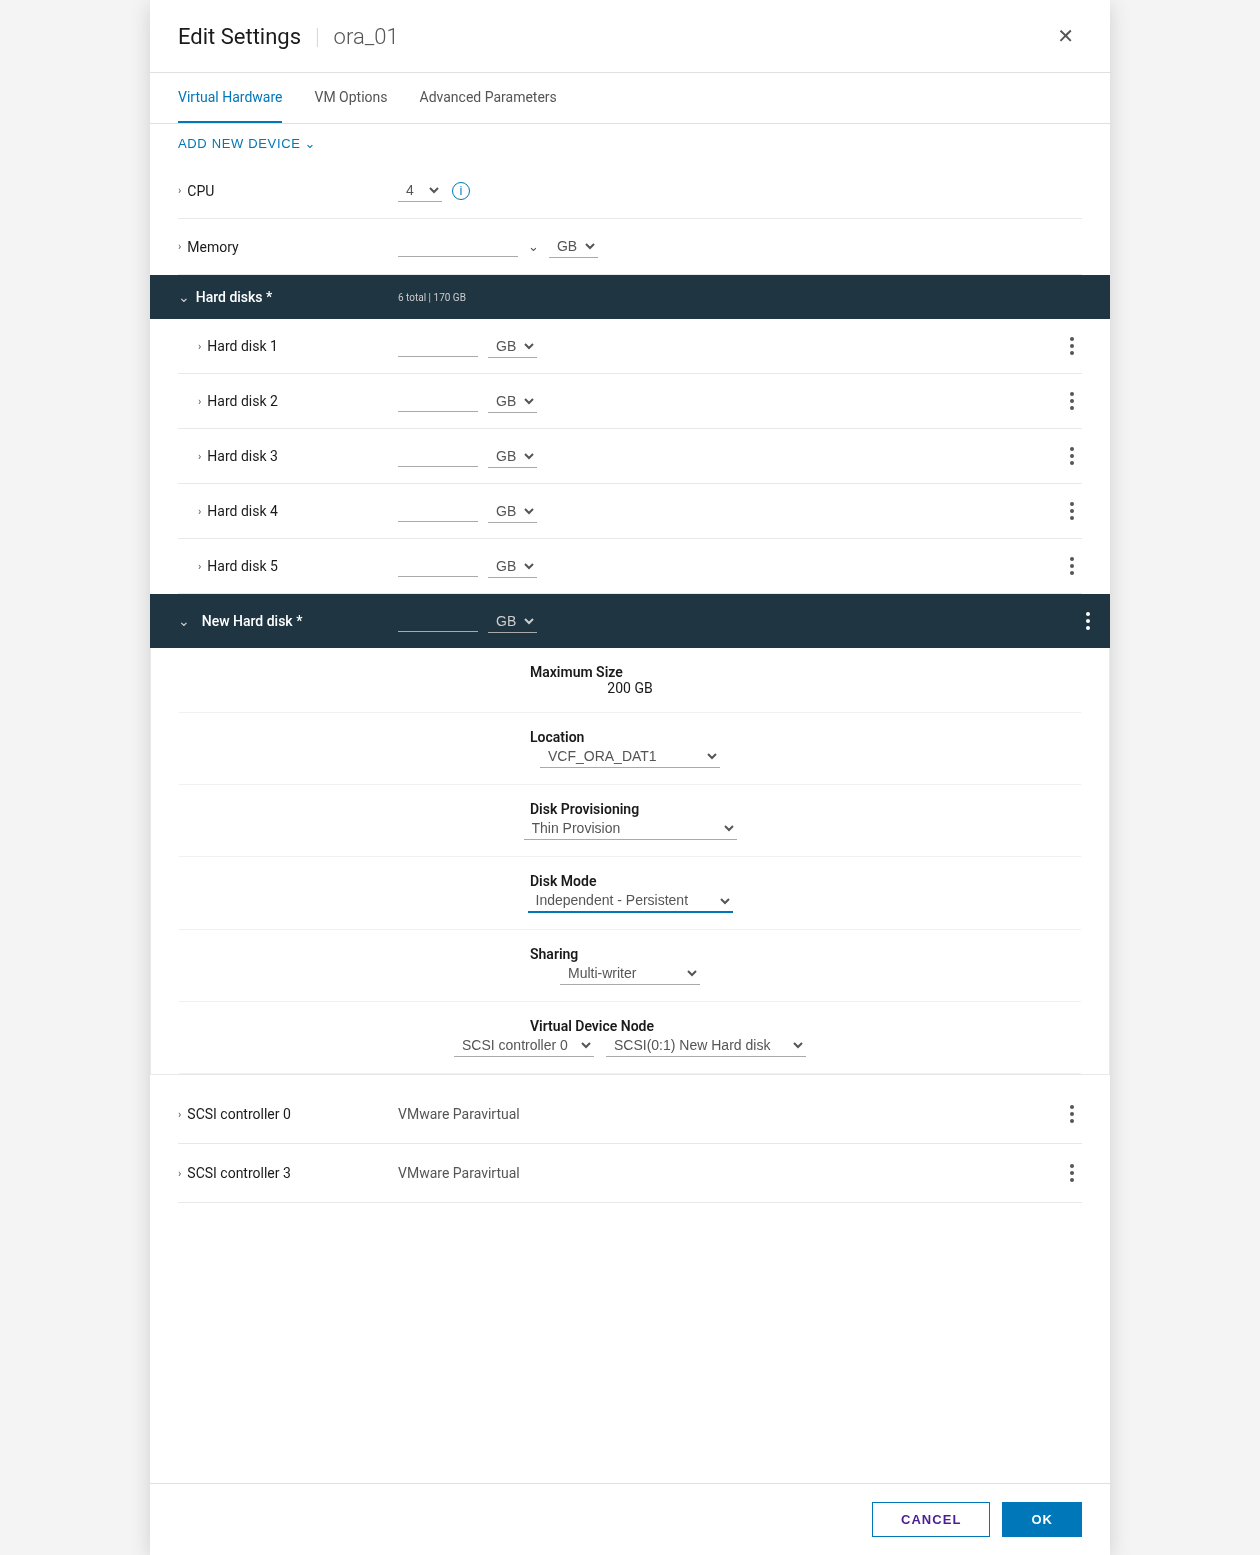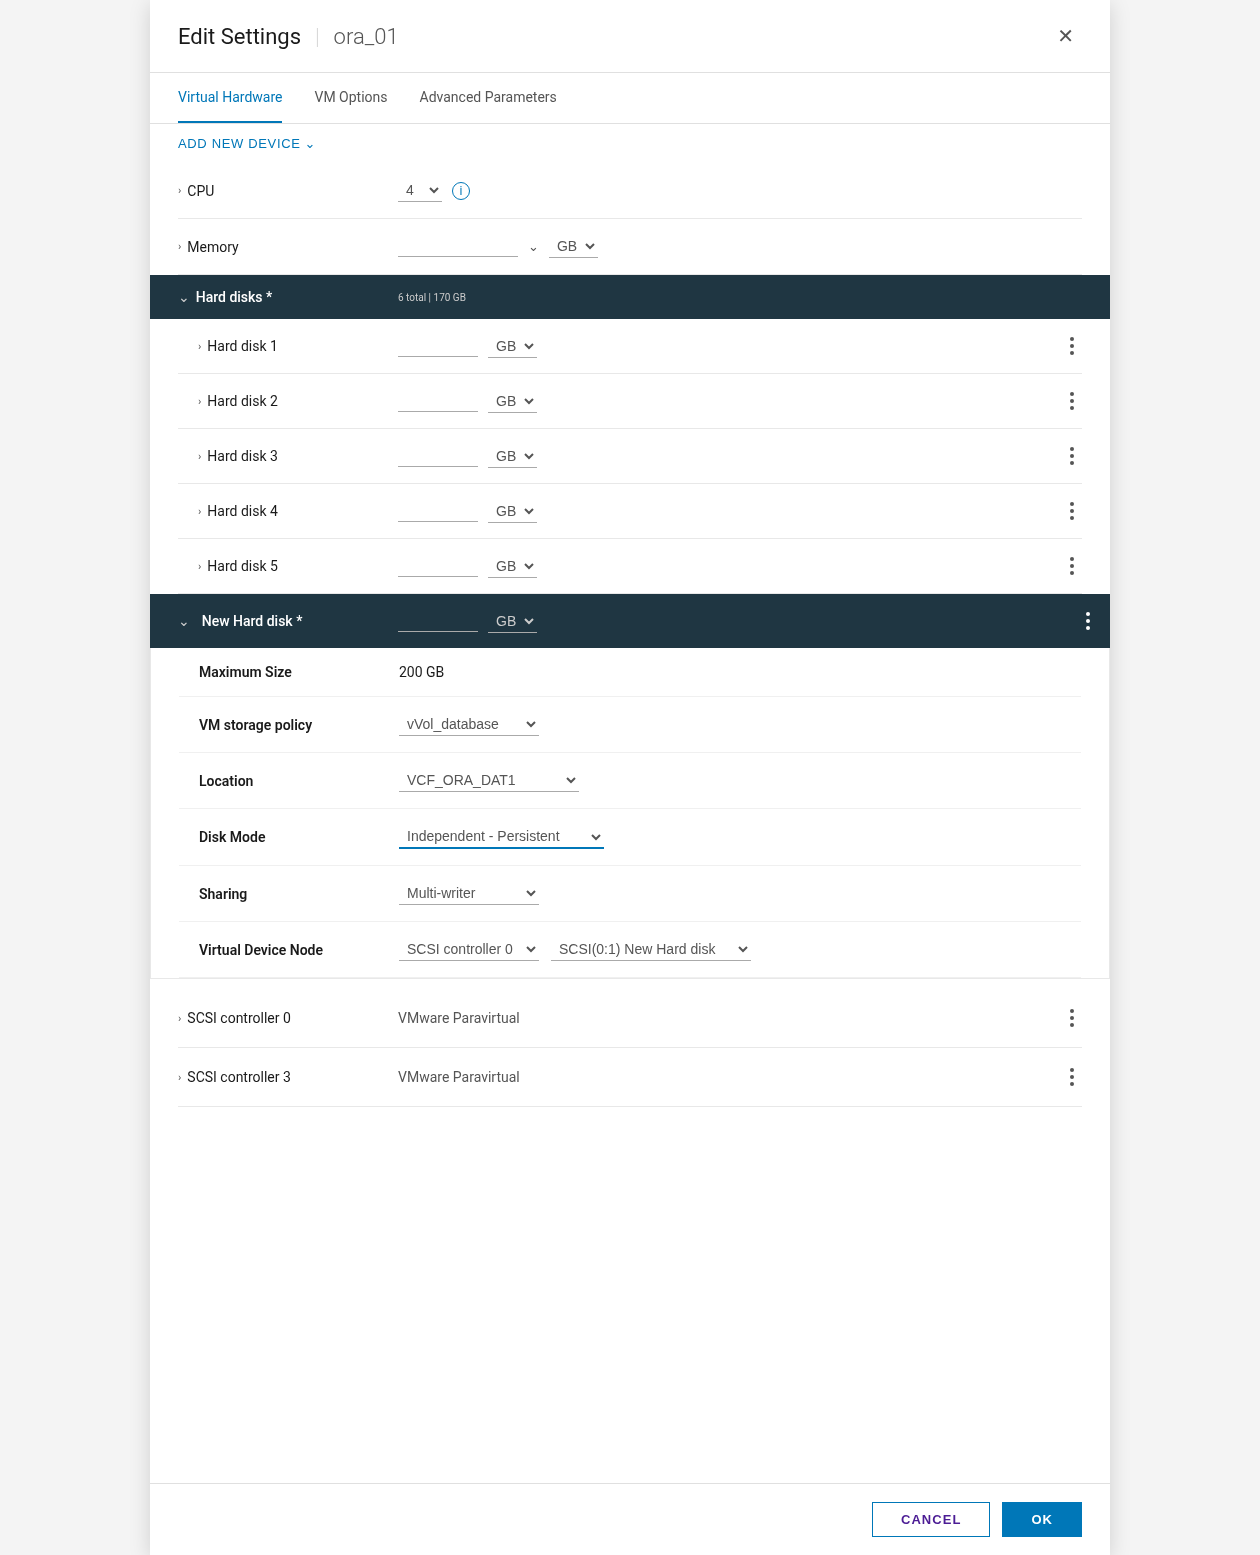--- a/index.html
+++ b/index.html
@@ -197,20 +197,21 @@
       border: 1px solid #e8e8e8;
       margin: 0 -28px;
       padding: 0 28px;
       border-top: none;
     }
     .detail-row {
       display: flex;
       align-items: center;
       padding: 16px 20px;
       border-bottom: 1px solid #f0f0f0;
+      flex-direction: column;
     }
     .detail-label {
       width: 200px;
       font-size: 14px;
       font-weight: 600;
       color: #1a1a1a;
       flex-shrink: 0;
     }
     .detail-value {
       font-size: 14px;
@@ -492,38 +493,40 @@
       </div>
     </div>
 
     <div class="expanded-panel">
 
       <div class="detail-row">
         <div class="detail-label">Maximum Size</div>
         <div class="detail-value">200 GB</div>
       </div>
 
-      <div class="detail-row">
-        <div class="detail-label">VM storage policy</div>
-        <div class="detail-value">
-          <select class="select-field">
-            <option>vVol_database</option>
-          </select>
-        </div>
-      </div>
 
       <div class="detail-row">
         <div class="detail-label">Location</div>
         <div class="detail-value">
           <select class="select-field" style="min-width:180px;">
             <option>VCF_ORA_DAT1</option>
           </select>
         </div>
       </div>
 
+      <div class="detail-row">
+        <div class="detail-label">Disk Provisioning</div>
+        <div class="detail-value">
+          <select class="select-field">
+            <option>Thin Provision</option>
+            <option>Thick Provision Lazy Zeroed</option>
+            <option>Thick Provision Eager Zeroed</option>
+          </select>
+        </div>
+      </div>
 
       <div class="detail-row">
         <div class="detail-label">Disk Mode</div>
         <div class="detail-value">
           <select class="select-field blue-underline" style="min-width:200px;">
             <option>Independent - Persistent</option>
             <option>Dependent</option>
             <option>Independent - Nonpersistent</option>
           </select>
         </div>

